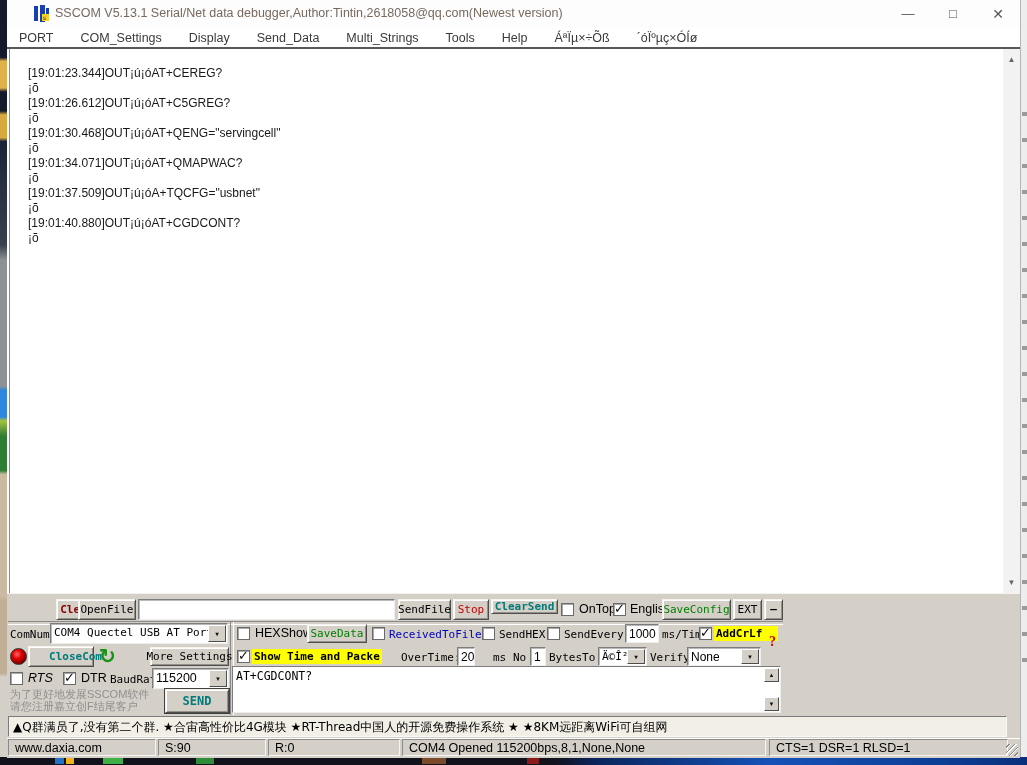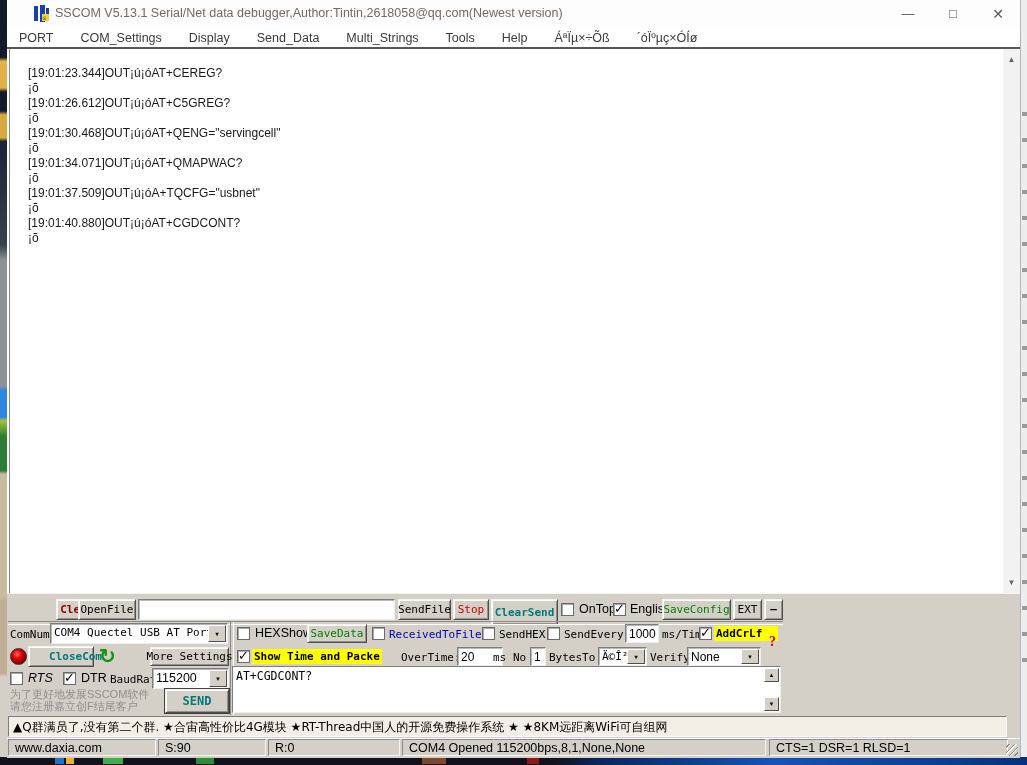--- a/index.html
+++ b/index.html
@@ -157,21 +157,21 @@
     <span class="scr-arrow" style="top:525px;">▼</span>
   </div>
 
   <div id="panel"></div>
 
   <div class="b95 c-darkred" style="left:8px;top:599px;width:68px;height:21px;">ClearData</div>
   <div class="b95" style="left:78px;top:599px;width:58px;height:21px;">OpenFile</div>
   <div class="inp" style="left:138px;top:599px;width:257px;height:21px;"></div>
   <div class="b95" style="left:398px;top:599px;width:53px;height:21px;">SendFile</div>
   <div class="b95 c-red" style="left:453px;top:599px;width:36px;height:21px;">Stop</div>
-  <div class="b95 c-teal" style="left:491px;top:599px;width:67px;height:26px;">ClearSend</div>
+  <div class="b95 c-teal" style="left:491px;top:599px;width:67px;height:15px;">ClearSend</div>
   <span class="cb" style="left:561px;top:603px;"></span>
   <span class="sl" style="left:579px;top:602px;">OnTop</span>
   <span class="cb checked" style="left:613px;top:603px;"></span>
   <span class="sl" style="left:630px;top:602px;">English</span>
   <div class="b95 c-green" style="left:662px;top:599px;width:69px;height:21px;">SaveConfig</div>
   <div class="b95" style="left:733px;top:599px;width:29px;height:21px;">EXT</div>
   <div class="b95" style="left:764px;top:599px;width:19px;height:21px;font-weight:bold;">—</div>
   <div class="hsep" style="left:8px;top:621px;width:775px;"></div>
 
   <span class="ml" style="left:10px;top:628px;">ComNum</span>
@@ -195,21 +195,21 @@
   <span class="ml hl-yellow" style="left:714px;top:626px;width:60px;">AddCrLf</span>
   <span id="help-q">?</span>
 
   <div id="led"></div>
   <div class="b95 c-teal" style="left:28px;top:646px;width:66px;height:21px;padding-left:29px;">CloseCom</div>
   <span id="refresh-icon">↻</span>
   <div class="b95" style="left:150px;top:647px;width:79px;height:19px;">More Settings</div>
   <span class="cb checked" style="left:237px;top:650px;"></span>
   <span class="ml hl-yellow" style="left:252px;top:649px;">Show Time and Packe</span>
   <span class="ml" style="left:401px;top:651px;">OverTime:</span>
-  <div class="inp" style="left:457px;top:647px;width:46px;height:19px;font-family:'Liberation Sans',sans-serif;font-size:12px;">20</div>
+  <div class="inp" style="left:457px;top:647px;width:18px;height:19px;font-family:'Liberation Sans',sans-serif;font-size:12px;">20</div>
   <span class="ml" style="left:493px;top:651px;">ms</span>
   <span class="ml" style="left:513px;top:651px;">No</span>
   <div class="inp" style="left:530px;top:647px;width:16px;height:19px;font-family:'Liberation Sans',sans-serif;font-size:12px;">1</div>
   <span class="ml" style="left:549px;top:651px;">BytesTo</span>
   <div class="inp" style="left:598px;top:647px;width:49px;height:19px;">
     <span>Ä©Î²</span>
     <span class="ddbtn">▼</span>
   </div>
   <span class="ml" style="left:650px;top:651px;">Verify</span>
   <div class="inp" style="left:687px;top:647px;width:74px;height:19px;font-family:'Liberation Sans',sans-serif;font-size:12px;">

